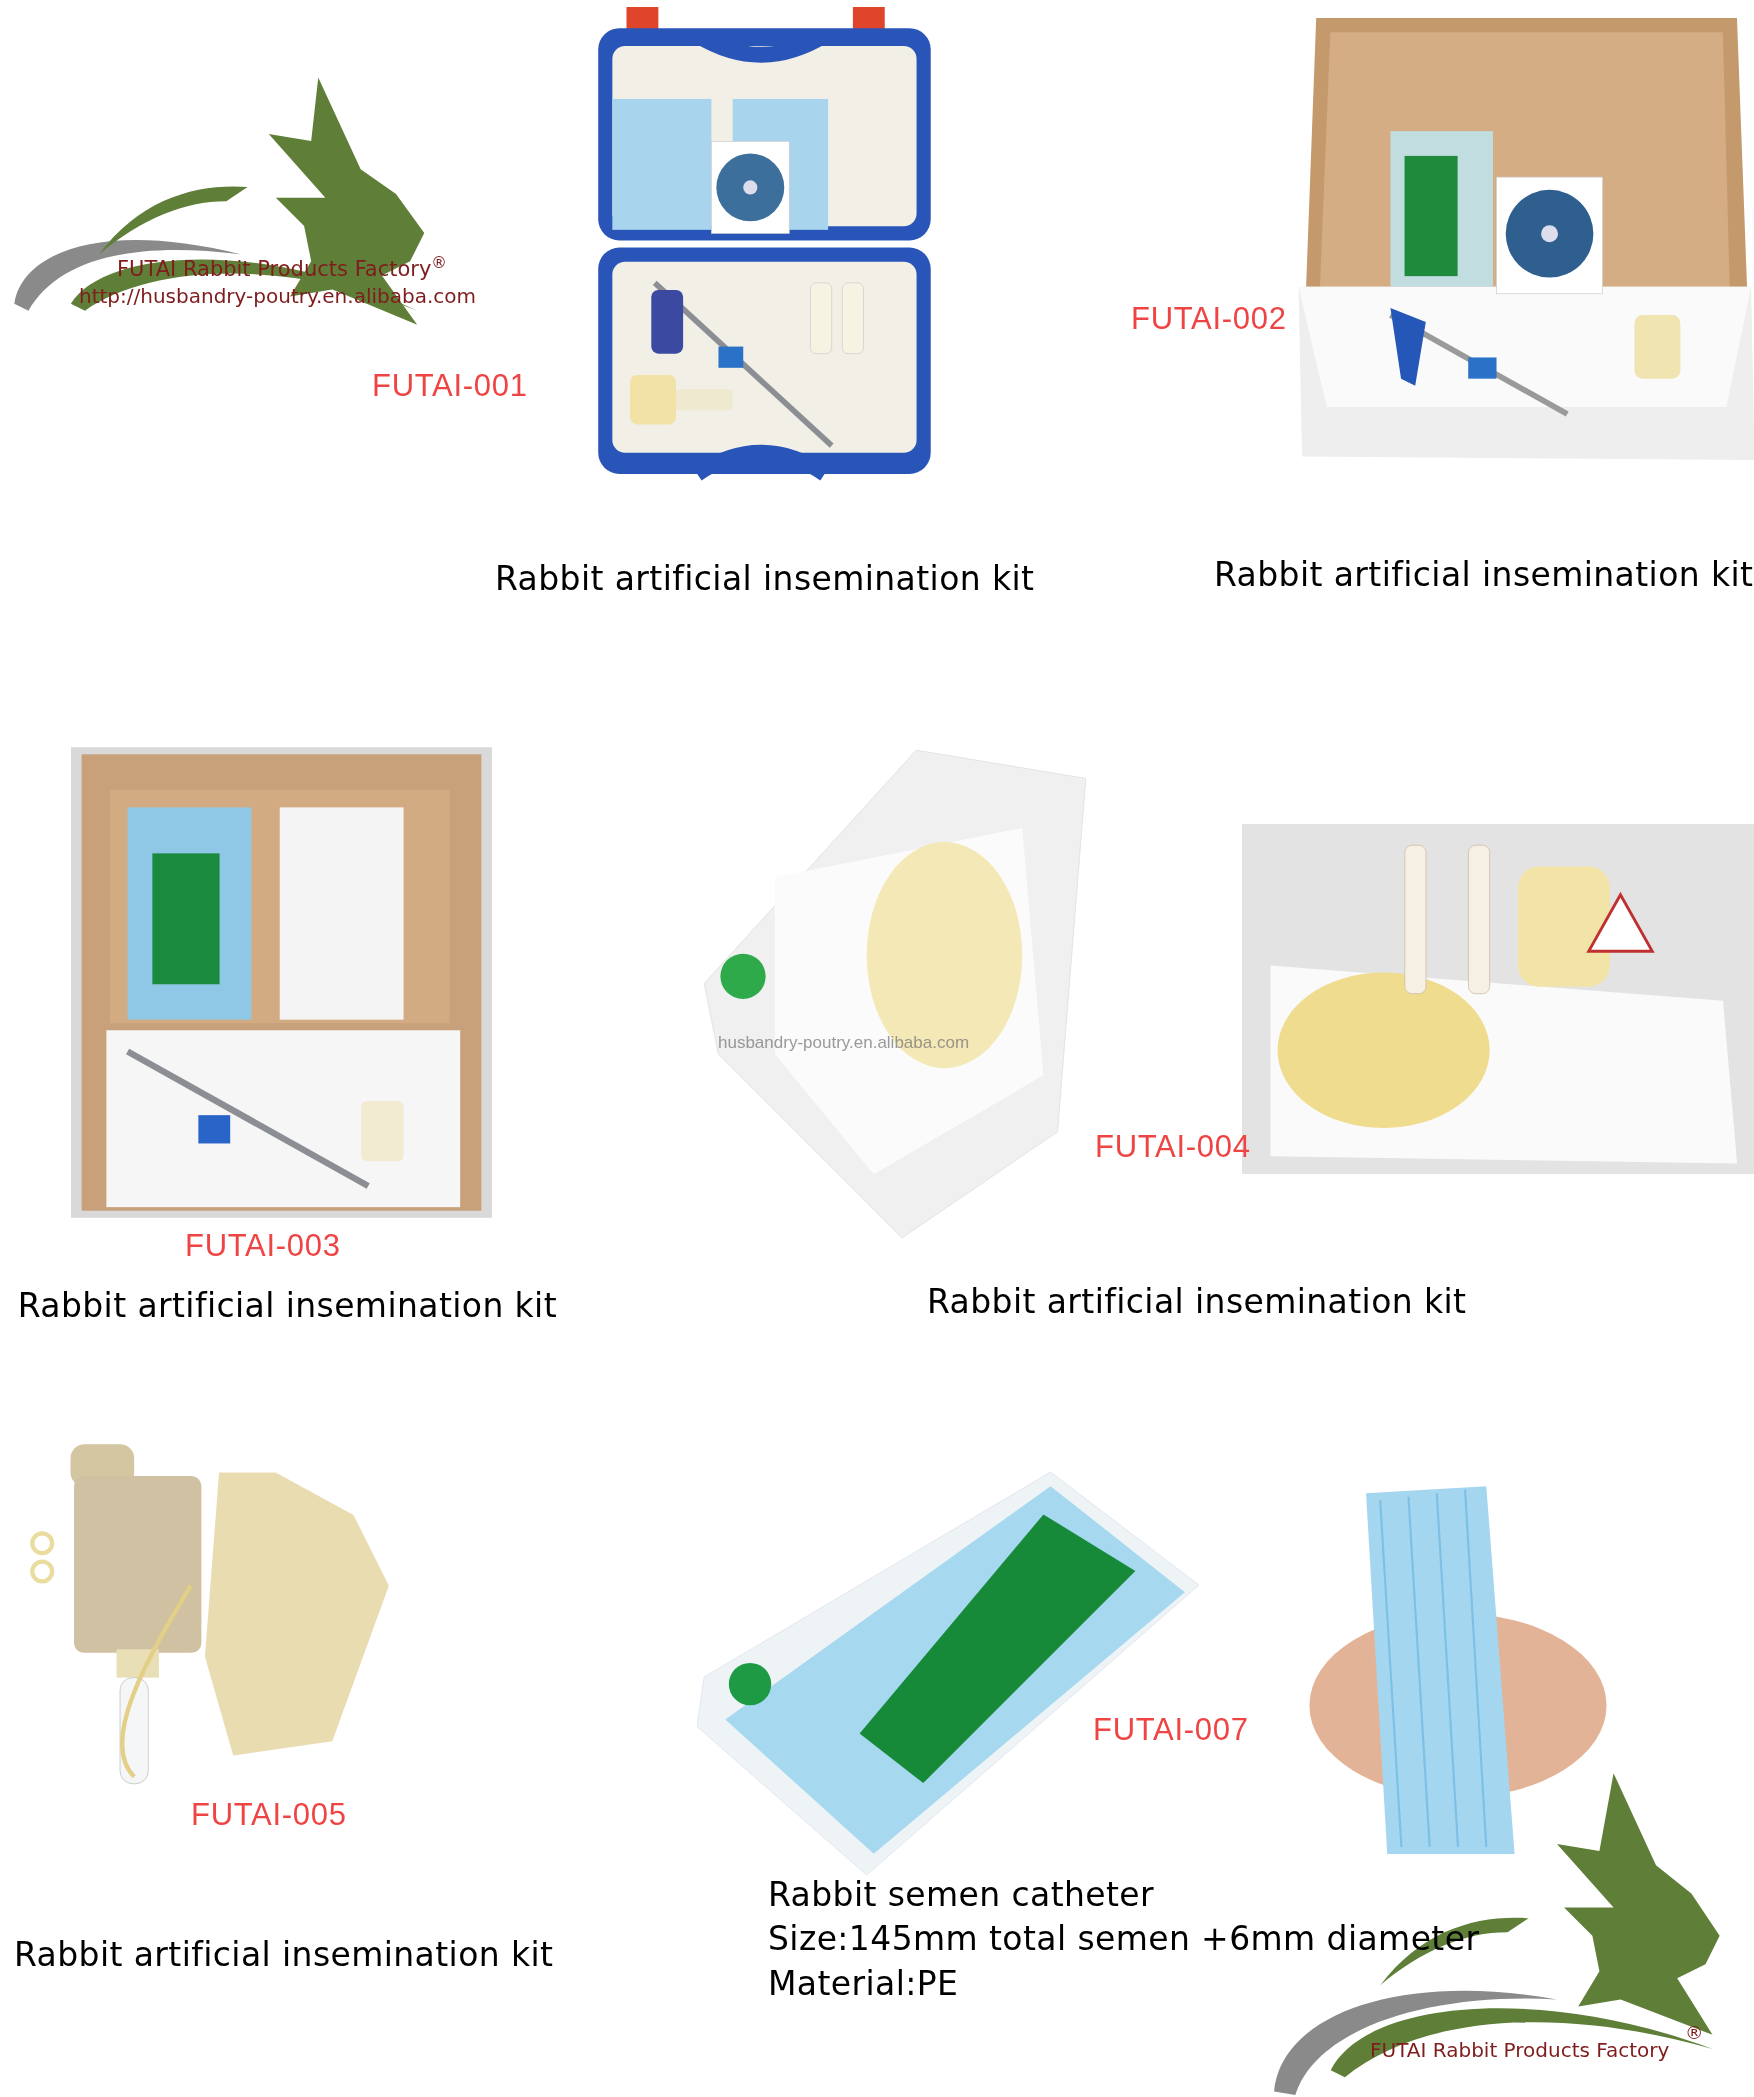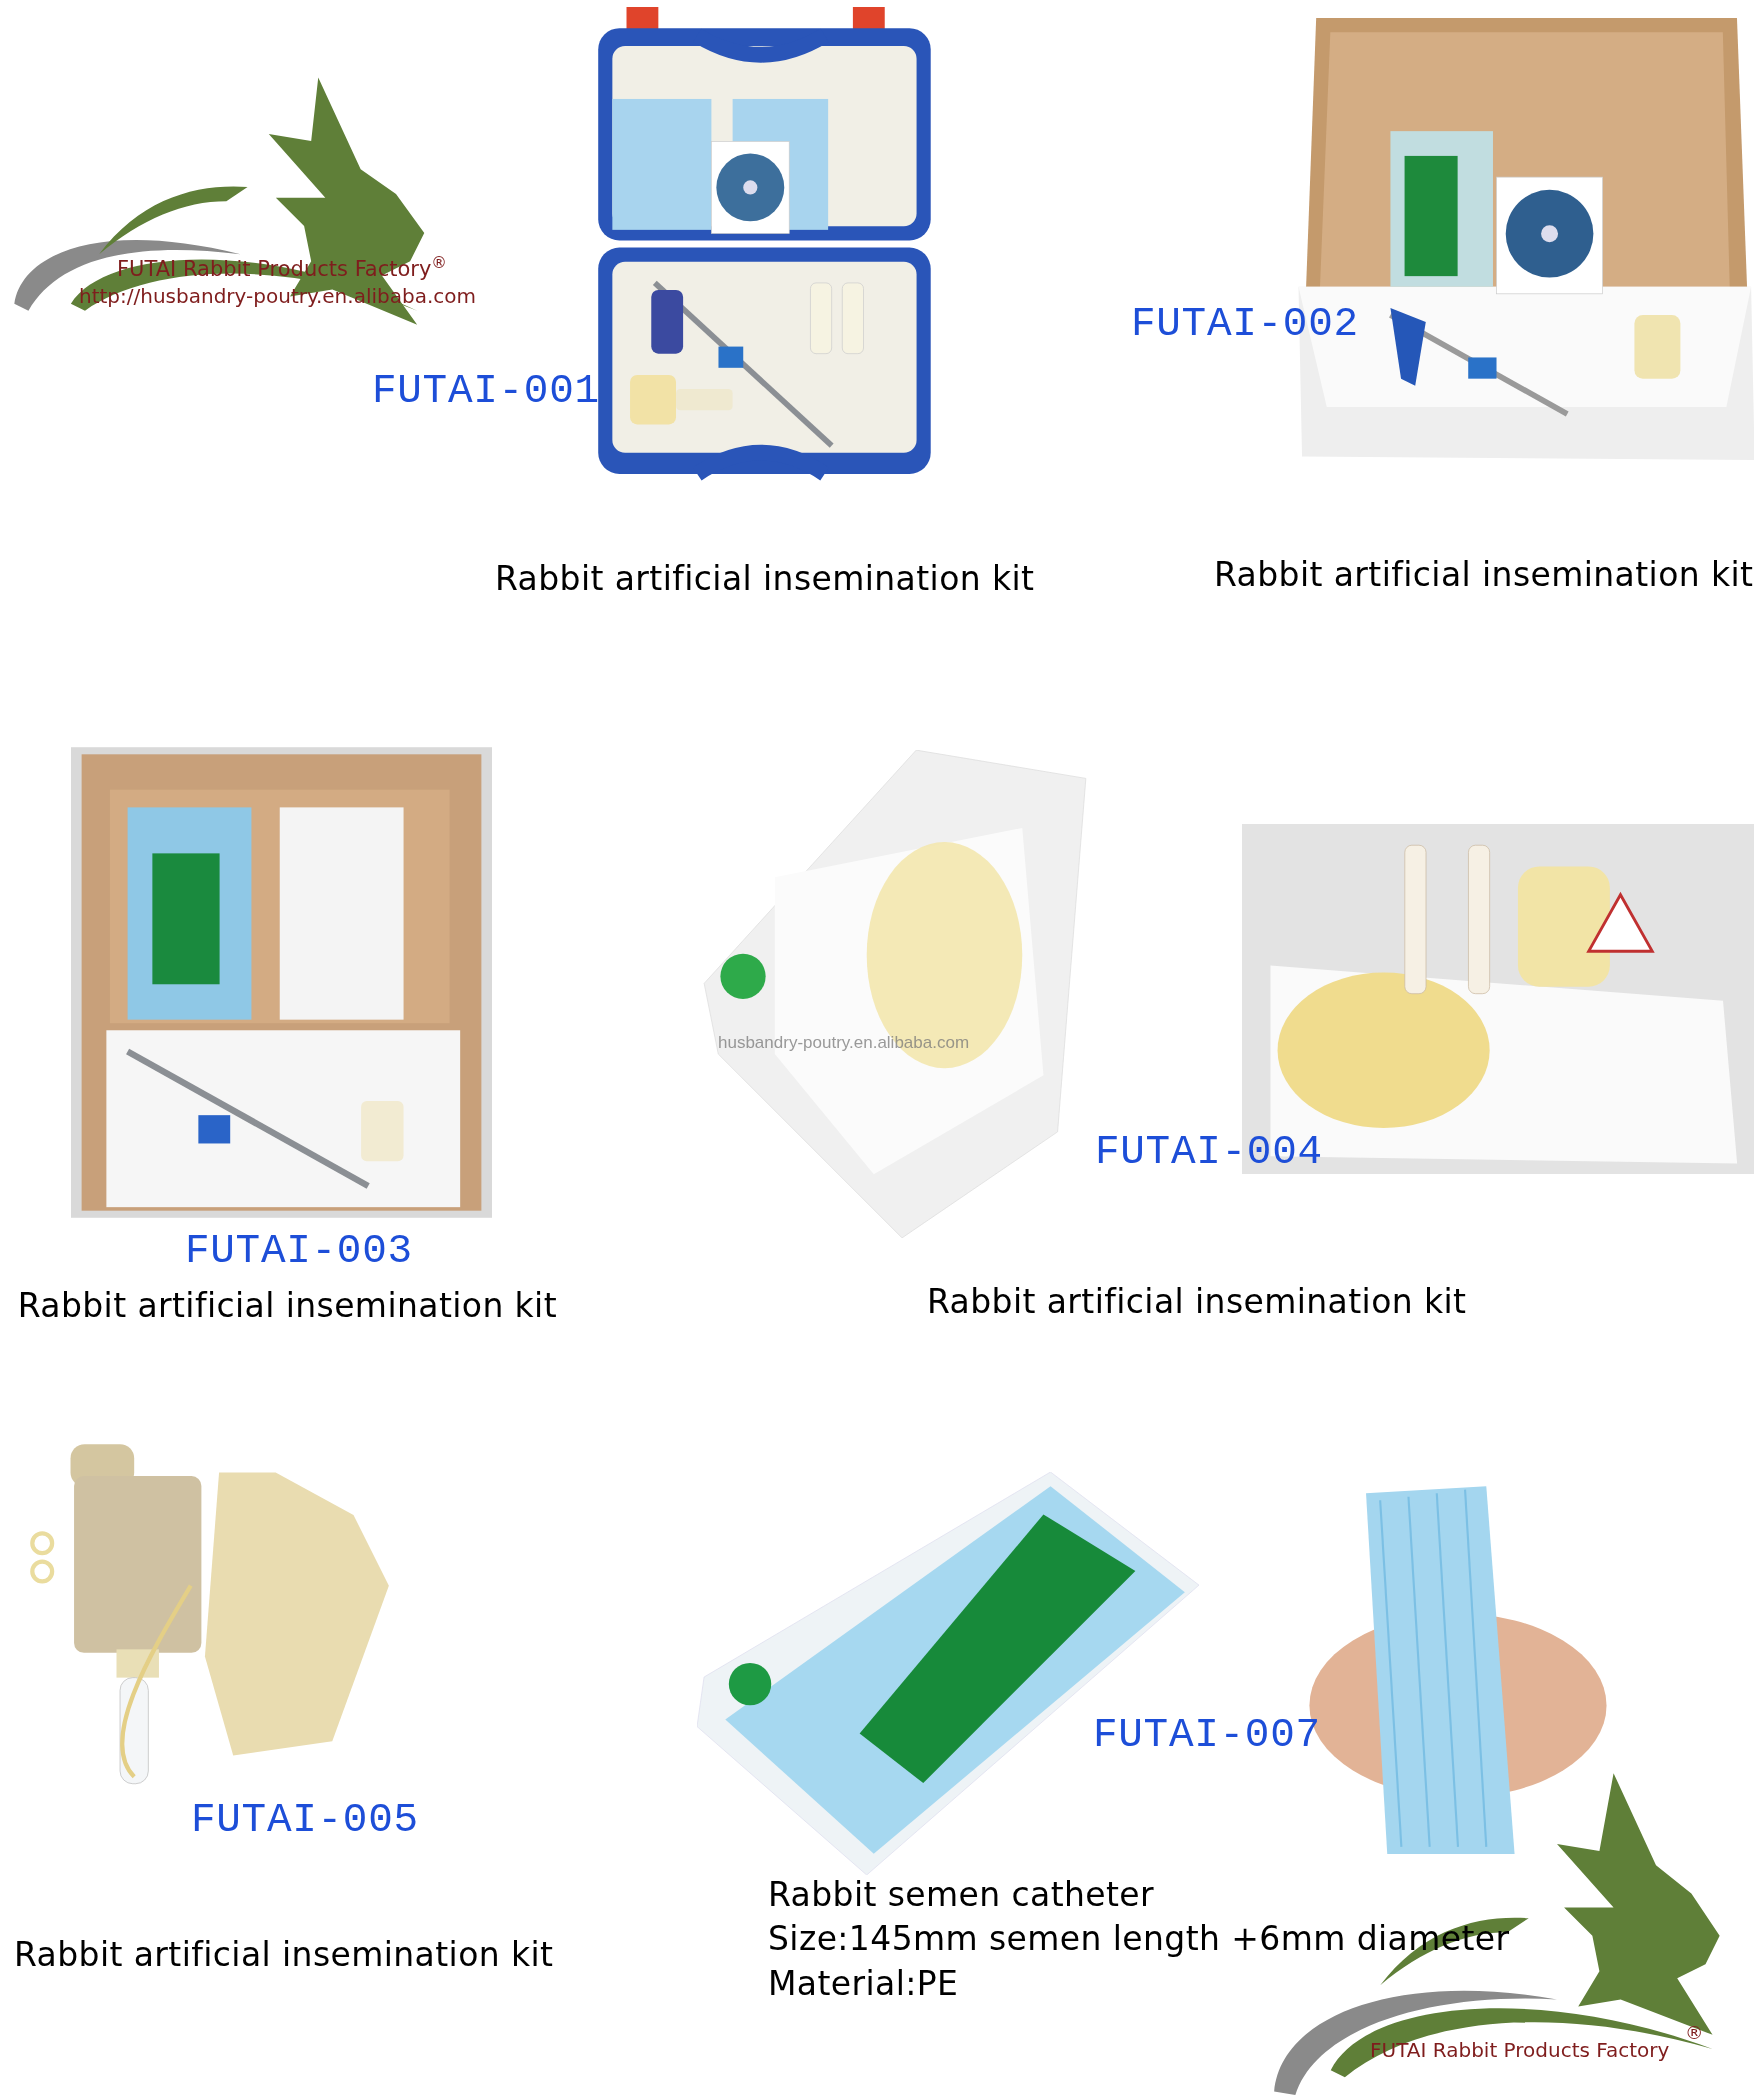--- a/index.html
+++ b/index.html
@@ -1,18 +1,18 @@
 <!DOCTYPE html>
 <html style="font-size:11.3px"><head>
 <meta charset="utf-8">
 <style>
   html,body{margin:0;padding:0;background:#ffffff;}
   body{width:1755px;height:2097px;position:relative;overflow:hidden;font-family:"Liberation Sans","DejaVu Sans",sans-serif;}
   .abs{position:absolute;}
-  .label{position:absolute;color:#1d4ed8;font-family:Liberation Mono, monospace;font-size:41px;letter-spacing:0.7px;white-space:nowrap;}
+  .label{position:absolute;color:#ef4444;font-family:Liberation Sans, sans-serif;font-size:31px;letter-spacing:0.7px;white-space:nowrap;}
   .caption{position:absolute;color:#000000;font-family:"DejaVu Sans","Liberation Sans",sans-serif;font-size:33px;white-space:nowrap;letter-spacing:0.4px;}
   .logo-text{position:absolute;color:#7f1d1d;font-family:"DejaVu Sans","Liberation Sans",sans-serif;white-space:nowrap;}
   .watermark{position:absolute;color:rgba(120,120,120,0.75);font-family:"Liberation Sans",sans-serif;font-size:17px;white-space:nowrap;}
   svg{display:block;}
 </style>
 </head>
 <body>
 
 <div class="abs" style="left:0;top:28px;width:481px;height:311px;">
   <svg width="481" height="311" viewBox="0 0 680 440">
@@ -147,21 +147,21 @@
     <g stroke="#7cc0e4" stroke-width="3">
       <line x1="150" y1="40" x2="180" y2="530"></line>
       <line x1="190" y1="35" x2="220" y2="530"></line>
       <line x1="230" y1="30" x2="260" y2="530"></line>
       <line x1="270" y1="25" x2="300" y2="530"></line>
     </g>
   </svg>
 </div>
 <div class="label" style="left:1093px;top:1712px;">FUTAI-007</div>
 <div class="caption" style="left:768px;top:1875px;">Rabbit semen catheter</div>
-<div class="caption" style="left:768px;top:1919px;z-index:2;">Size:145mm semen length +6mm diameter</div>
+<div class="caption" style="left:768px;top:1919px;z-index:2;">Size:145mm total semen +6mm diameter</div>
 <div class="caption" style="left:768px;top:1964px;">Material:PE</div>
 
 <div class="abs" style="left:1260px;top:1773px;width:495px;height:325px;z-index:1;">
   <svg width="495" height="325" viewBox="0 0 700 459">
     <path d="M20 450 C 30 340, 200 280, 420 320 C 240 310, 80 360, 50 455 Z" fill="#8a8a8a"></path>
     <path d="M100 420 C 150 320, 400 300, 640 390 C 430 330, 230 340, 120 430 Z" fill="#5f7f38"></path>
     <path d="M500 0 L 560 130 L 610 170 L 650 230 L 630 270 L 590 290 L 640 370 L 510 320 L 450 330 L 480 280 L 470 230 L 430 190 L 500 190 L 420 100 L 480 110 Z" fill="#5f7f38"></path>
     <path d="M170 300 C 230 220, 310 200, 380 205 L 350 225 C 290 225, 230 250, 170 300 Z" fill="#5f7f38"></path>
   </svg>
   <div class="logo-text" style="left:110px;top:265px;font-size:20px;">

